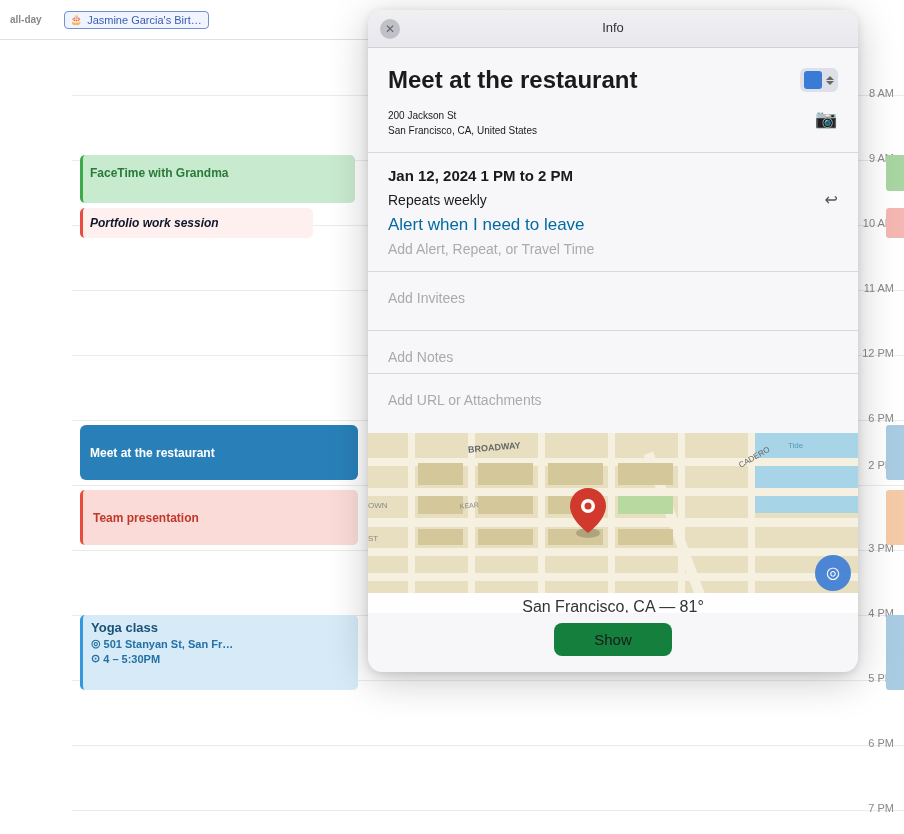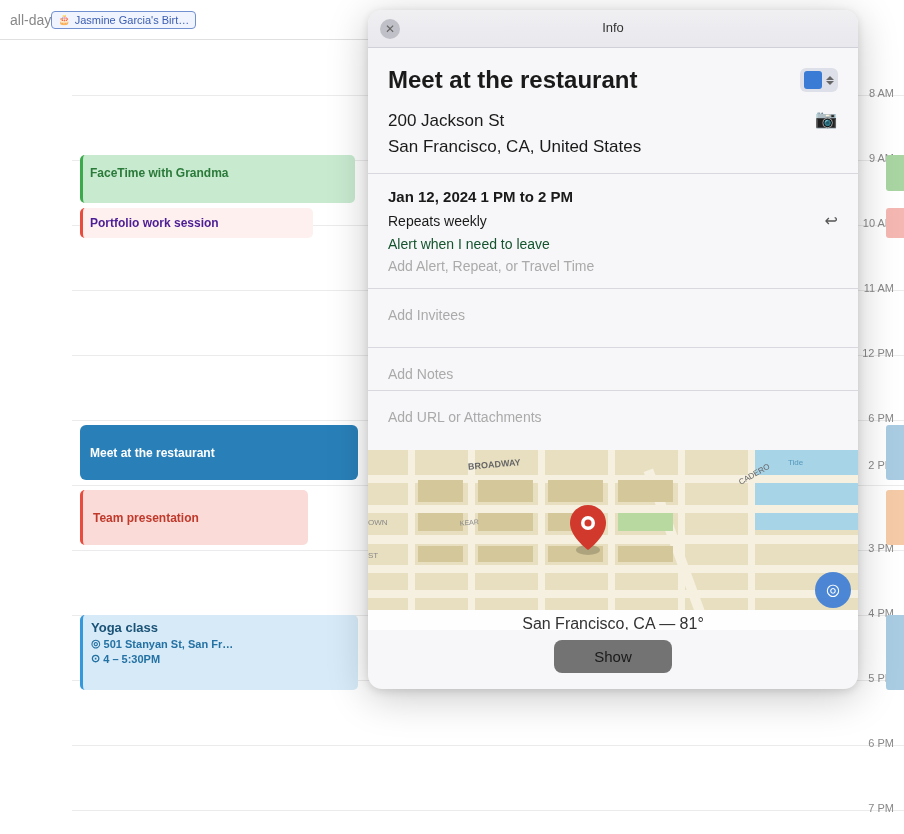--- a/index.html
+++ b/index.html
@@ -35,24 +35,25 @@
       top: 0;
       left: 0;
       width: 370px;
       height: 40px;
       border-bottom: 1px solid #e0e0e0;
       display: flex;
       align-items: center;
     }
 
     .allday-label {
-      font-size: 14px;
+      font-size: 10px;
       color: #888;
       margin-left: 10px;
-      margin-right: 0;
+      margin-right: 22px;
+      font-weight: bold;
     }
 
     .allday-event {
       background: #f0f4ff;
       border: 1.5px solid #7090d0;
       border-radius: 4px;
       padding: 2px 6px;
       font-size: 11px;
       color: #3a5cb0;
       display: flex;
@@ -81,27 +82,28 @@
       border-left: 3px solid #3aaa4a;
       left: 80px;
       top: 155px;
       width: 275px;
       height: 48px;
       line-height: 28px;
     }
 
     .event-portfolio {
       background: #fff0f0;
-      color: #4c1d95;
+      color: #0f172a;
       border-left: 3px solid #e74c3c;
       left: 80px;
       top: 208px;
       width: 233px;
       height: 30px;
       line-height: 22px;
+      font-style: italic;
     }
 
     .event-restaurant {
       background: #2980b9;
       color: white;
       border-radius: 6px;
       left: 80px;
       top: 425px;
       width: 278px;
       height: 55px;
@@ -109,21 +111,21 @@
       align-items: center;
       padding: 0 10px;
     }
 
     .event-team {
       background: #fadbd8;
       color: #c0392b;
       border-left: 3px solid #e74c3c;
       left: 80px;
       top: 490px;
-      width: 228px;
+      width: 278px;
       height: 55px;
       display: flex;
       align-items: center;
       padding: 0 10px;
     }
 
     .event-yoga {
       background: #d6eaf8;
       color: #1a5276;
       border-left: 3px solid #3498db;
@@ -303,21 +305,21 @@
     }
 
     .info-location-row {
       display: flex;
       justify-content: space-between;
       align-items: flex-start;
       margin-bottom: 14px;
     }
 
     .info-location-text {
-      font-size: 17px;
+      font-size: 10px;
       color: #1a1a1a;
       line-height: 1.5;
     }
 
     .video-icon {
       font-size: 18px;
       color: #333;
     }
 
     .info-divider {
@@ -344,22 +346,22 @@
       font-size: 14px;
       color: #1a1a1a;
     }
 
     .repeat-icon {
       font-size: 16px;
       color: #555;
     }
 
     .info-alert {
-      font-size: 14px;
-      color: #14532d;
+      font-size: 17px;
+      color: #0369a1;
       margin-bottom: 6px;
     }
 
     .info-add-placeholder {
       font-size: 14px;
       color: #aaa;
       margin-bottom: 14px;
     }
 
     .info-section-divider {
@@ -420,21 +422,21 @@
     }
 
     
     .show-btn-area {
       padding: 10px 20px 16px 20px;
       display: flex;
       justify-content: center;
     }
 
     .show-btn {
-      background: #737373;
+      background: #15803d;
       border: none;
       border-radius: 8px;
       padding: 8px 40px;
       font-size: 15px;
       font-weight: 500;
       color: #1a1a1a;
       cursor: pointer;
     }
   </style>
 </head>

